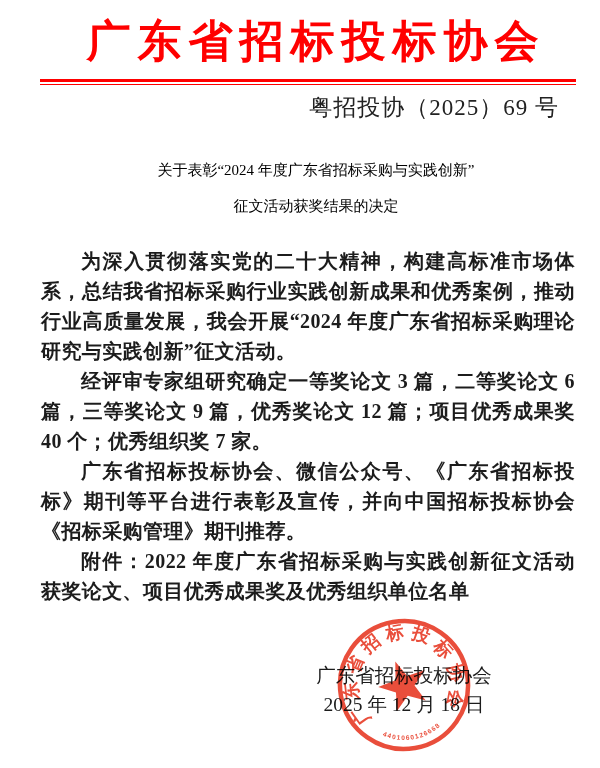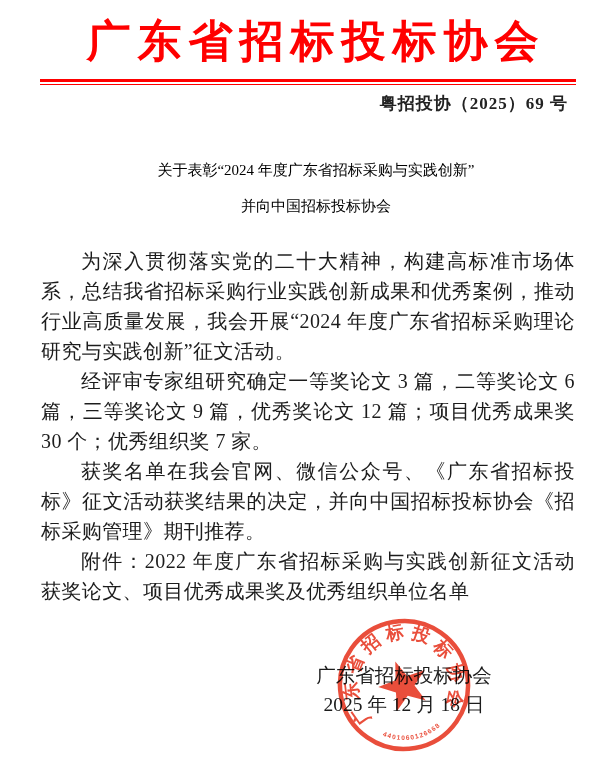--- a/index.html
+++ b/index.html
@@ -21,46 +21,45 @@
     font-weight:bold;
     letter-spacing:7px;
     white-space:nowrap;
   }
 
   .red-rule{position:absolute;top:79px;left:24px;right:24px;}
   .red-rule .thick{height:3px;background:#ff0000;}
   .red-rule .thin{height:1.5px;background:#ff0000;margin-top:1.5px;}
 
   .doc-number{
-    position:absolute;top:92px;right:32px;
-    font-size:17px;
+    position:absolute;top:92px;right:41px;
+    font-size:23px;
     letter-spacing:1px;
     color:#222;
-    font-weight:bold;
   }
 
   .doc-title{
     position:absolute;top:152px;left:0;width:600px;
     margin:0;
     text-align:center;
     font-size:15px;
     font-weight:normal;
     line-height:36px;
     color:#000;
   }
 
   .content{
     position:absolute;top:246px;left:25px;right:25px;
     font-size:20px;
     line-height:30px;
     text-align:justify;
     letter-spacing:0.4px;
     color:#1c1c1c;
   }
-  .content p{margin:0;text-indent:2em;}
+  .content p{margin:0;text-indent:2em;font-weight:bold;}
 
   .signature{
     position:absolute;top:661px;left:300px;width:176px;
     text-align:center;
     font-size:19.5px;
     line-height:29px;
     color:#1c1c1c;
     white-space:nowrap;
   }
 
@@ -81,27 +80,27 @@
 
   <div class="red-rule">
     <div class="thick"></div>
     <div class="thin"></div>
   </div>
 
   <div class="doc-number">粤招投协（2025）69 号</div>
 
   <h1 class="doc-title">
     <span>关于表彰“2024 年度广东省招标采购与实践创新”</span><br>
-    <span>并向中国招标投标协会</span>
+    <span>征文活动获奖结果的决定</span>
   </h1>
 
   <div class="content">
     <p>为深入贯彻落实党的二十大精神，构建高标准市场体系，总结我省招标采购行业实践创新成果和优秀案例，推动行业高质量发展，我会开展“2024 年度广东省招标采购理论研究与实践创新”征文活动。</p>
-    <p>经评审专家组研究确定一等奖论文 3 篇，二等奖论文 6 篇，三等奖论文 9 篇，优秀奖论文 12 篇；项目优秀成果奖 30 个；优秀组织奖 7 家。</p>
-    <p>获奖名单在我会官网、微信公众号、《广东省招标投标》征文活动获奖结果的决定，并向中国招标投标协会《招标采购管理》期刊推荐。</p>
+    <p>经评审专家组研究确定一等奖论文 3 篇，二等奖论文 6 篇，三等奖论文 9 篇，优秀奖论文 12 篇；项目优秀成果奖 40 个；优秀组织奖 7 家。</p>
+    <p>广东省招标投标协会、微信公众号、《广东省招标投标》期刊等平台进行表彰及宣传，并向中国招标投标协会《招标采购管理》期刊推荐。</p>
     <p>附件：2022 年度广东省招标采购与实践创新征文活动获奖论文、项目优秀成果奖及优秀组织单位名单</p>
   </div>
 
   <div class="signature">
     <div>广东省招标投标协会</div>
     <div>2025 年 12 月 18 日</div>
   </div>
 
   <svg class="seal" viewBox="0 0 140 140" xmlns="http://www.w3.org/2000/svg">
     <defs>

